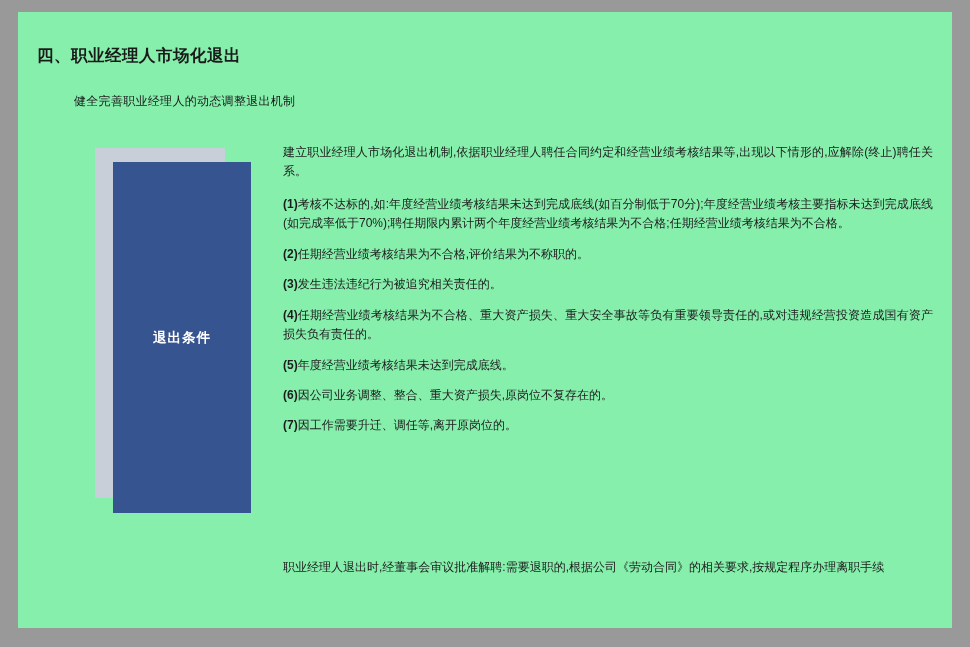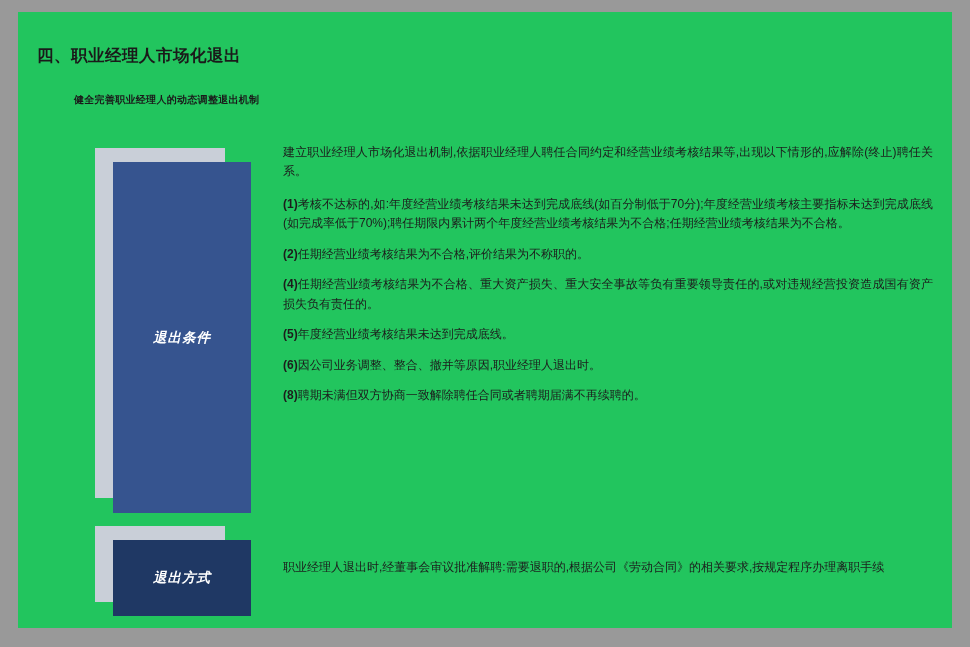--- a/index.html
+++ b/index.html
@@ -12,37 +12,37 @@
     background: #999999;
     font-family: "Liberation Sans", sans-serif;
     overflow: hidden;
   }
   .slide {
     position: absolute;
     left: 18px;
     top: 12px;
     width: 934px;
     height: 616px;
-    background: #22c55e;
+    background: #86efac;
   }
   .heading {
     position: absolute;
     left: 19px;
     top: 33px;
     font-size: 16.5px;
     font-weight: bold;
     color: #1a1a1a;
     letter-spacing: 0.5px;
   }
   .subheading {
     position: absolute;
     left: 56px;
     top: 81px;
-    font-size: 10px;
-    font-weight: bold;
+    font-size: 12px;
+    font-weight: normal;
     color: #1a1a1a;
     letter-spacing: 0.3px;
   }
 
   
   .label-block {
     position: absolute;
   }
   .label-shadow {
     position: absolute;
@@ -53,21 +53,20 @@
   .label-front {
     position: absolute;
     color: #ffffff;
     font-size: 13.5px;
     font-weight: bold;
     letter-spacing: 1px;
     display: flex;
     align-items: center;
     justify-content: center;
     text-align: center;
-    font-style: italic;
   }
 
   #block-conditions { left: 77px; top: 136px; width: 160px; height: 365px; }
   #block-conditions .label-shadow { width: 130px; height: 350px; }
   #block-conditions .label-front {
     left: 18px; top: 14px; width: 138px; height: 351px;
     background: #36548f;
   }
 
   #block-method { left: 77px; top: 514px; width: 160px; height: 90px; }
@@ -116,45 +115,44 @@
 <div class="slide">
 
   <div class="heading">四、职业经理人市场化退出</div>
   <div class="subheading">健全完善职业经理人的动态调整退出机制</div>
 
   <div class="label-block" id="block-conditions">
     <div class="label-shadow"></div>
     <div class="label-front">退出条件</div>
   </div>
 
-  <div class="label-block" id="block-method">
-    <div class="label-shadow"></div>
-    <div class="label-front">退出方式</div>
-  </div>
 
   <div class="content">
     <div class="para intro">建立职业经理人市场化退出机制,依据职业经理人聘任合同约定和经营业绩考核结果等,出现以下情形的,应解除(终止)聘任关系。</div>
 
     <div class="para">
       <span class="num">(1)</span><span>考核不达标的,如:年度经营业绩考核结果未达到完成底线(如百分制低于70分);年度经营业绩考核主要指标未达到完成底线(如完成率低于70%);聘任期限内累计两个年度经营业绩考核结果为不合格;任期经营业绩考核结果为不合格。</span>
     </div>
     <div class="para">
       <span class="num">(2)</span><span>任期经营业绩考核结果为不合格,评价结果为不称职的。</span>
     </div>
     <div class="para">
+      <span class="num">(3)</span><span>发生违法违纪行为被追究相关责任的。</span>
+    </div>
+    <div class="para">
       <span class="num">(4)</span><span>任期经营业绩考核结果为不合格、重大资产损失、重大安全事故等负有重要领导责任的,或对违规经营投资造成国有资产损失负有责任的。</span>
     </div>
     <div class="para">
       <span class="num">(5)</span><span>年度经营业绩考核结果未达到完成底线。</span>
     </div>
     <div class="para">
-      <span class="num">(6)</span><span>因公司业务调整、整合、撤并等原因,职业经理人退出时。</span>
+      <span class="num">(6)</span><span>因公司业务调整、整合、重大资产损失,原岗位不复存在的。</span>
     </div>
     <div class="para">
-      <span class="num">(8)</span><span>聘期未满但双方协商一致解除聘任合同或者聘期届满不再续聘的。</span>
+      <span class="num">(7)</span><span>因工作需要升迁、调任等,离开原岗位的。</span>
     </div>
   </div>
 
   <div class="content-method">
     <div class="para">职业经理人退出时,经董事会审议批准解聘:需要退职的,根据公司《劳动合同》的相关要求,按规定程序办理离职手续</div>
   </div>
 
 </div>
 
 </body></html>

